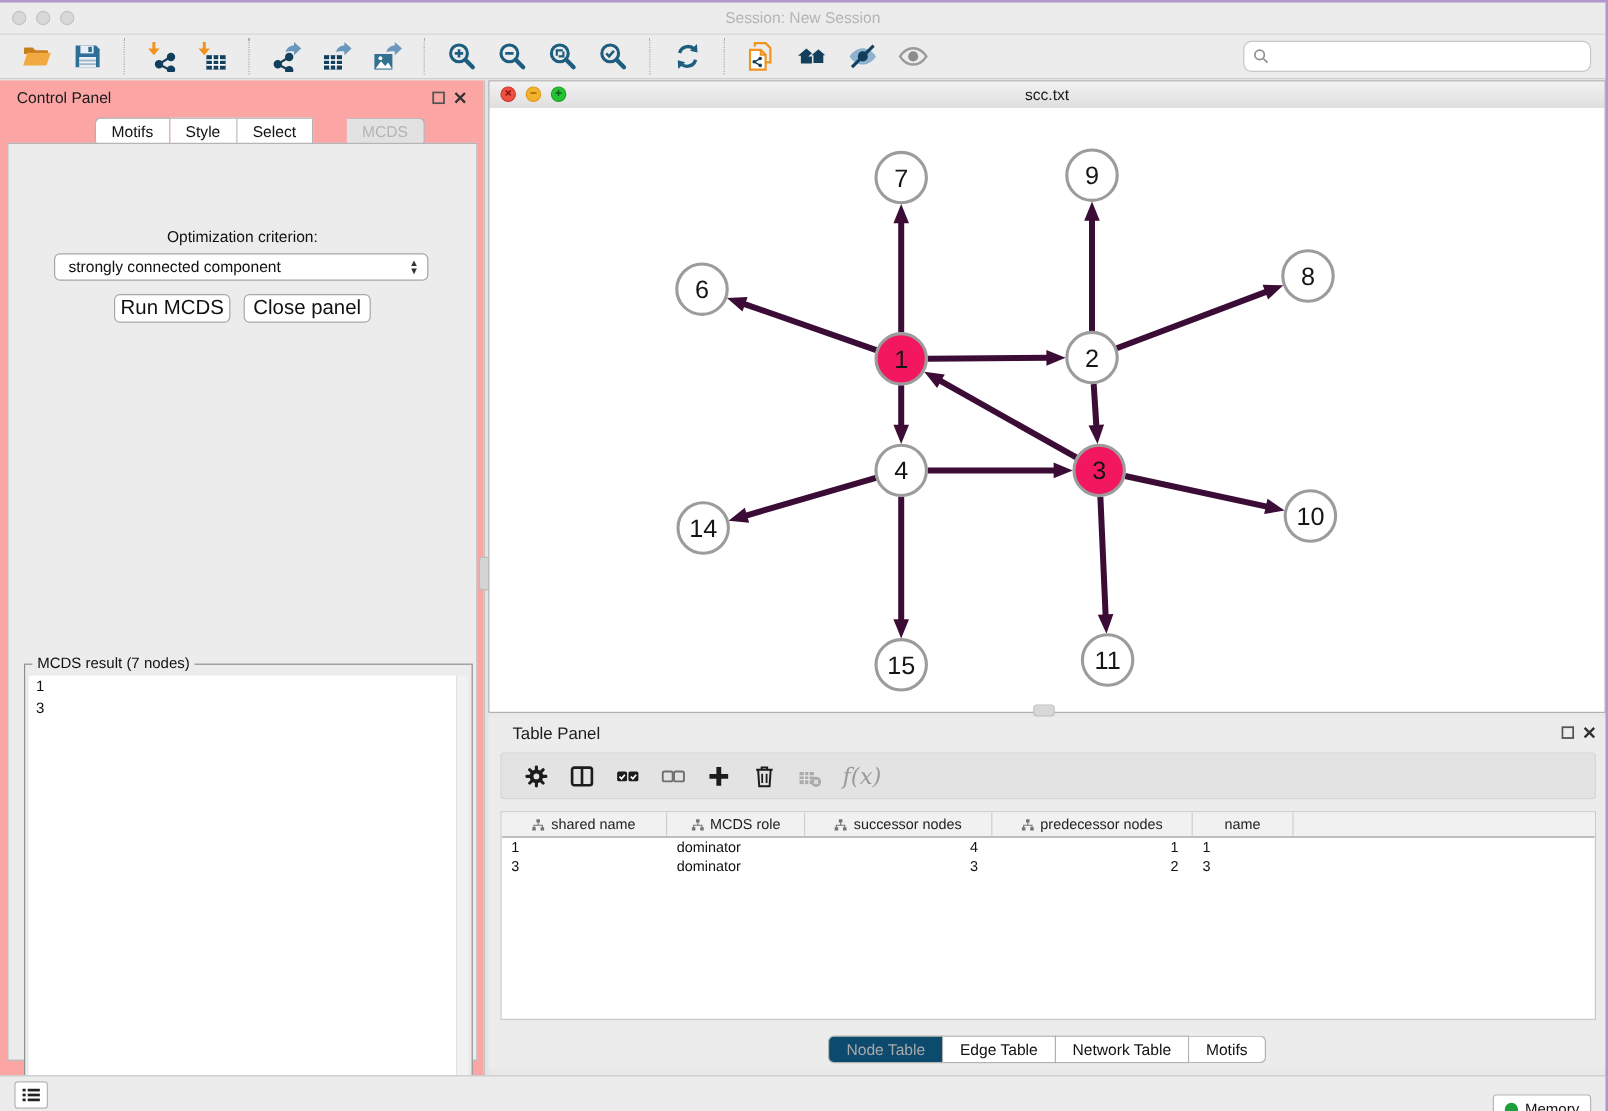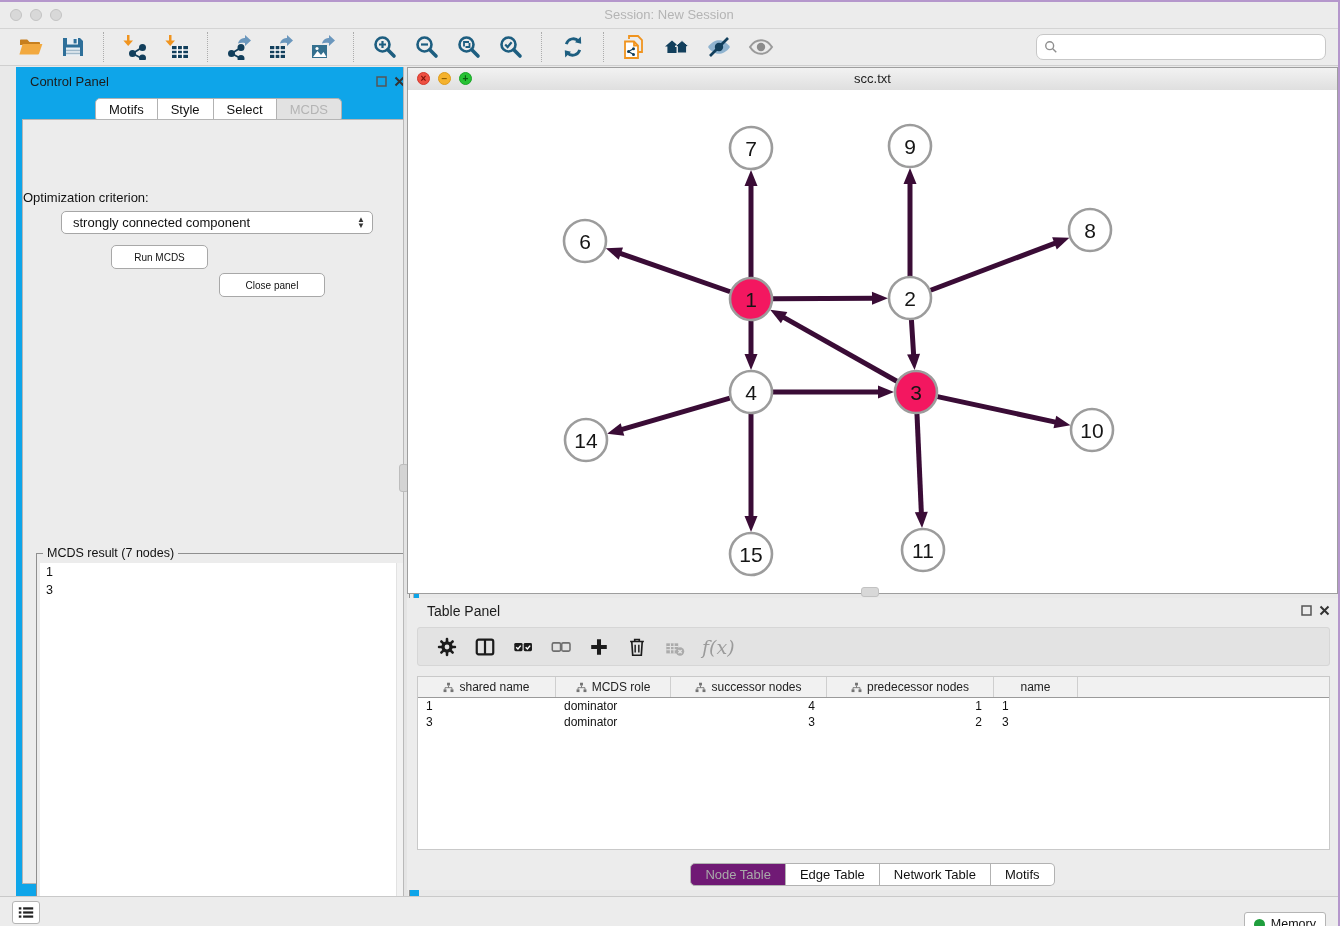--- a/index.html
+++ b/index.html
@@ -19,35 +19,35 @@
   
   #toolbar{position:absolute;left:0;top:27px;width:100%;height:37px;background:#ececec;border-bottom:1px solid #cfcfcf;display:flex;align-items:center;padding-left:10px;box-sizing:border-box;}
   .tbtn{width:30px;height:30px;display:flex;align-items:center;justify-content:center;margin:0 6px;flex:0 0 auto;}
   .tbtn svg{width:26px;height:26px;}
   .tsep{width:1px;height:30px;border-left:1px dotted #adadad;margin:0 9px;flex:0 0 auto;}
   #search-wrap{margin-left:auto;margin-right:12px;width:288px;height:24px;background:#fff;border:1px solid #c7c7c7;border-radius:7px;display:flex;align-items:center;}
   #search-wrap svg{width:14px;height:14px;margin-left:7px;}
   #search-input{border:none;outline:none;flex:1;height:18px;font-size:13px;background:transparent;padding:0 6px;}
 
   
-  #control-panel{position:absolute;left:16px;top:65px;width:403px;height:831px;background:#0ea5e9;}
+  #control-panel{position:absolute;left:0;top:65px;width:403px;height:831px;background:#fca5a5;}
   #cp-title{position:absolute;left:14px;top:7px;font-size:13px;color:#1c1c1c;}
   .mini-btn{position:absolute;top:8px;width:13px;height:13px;display:flex;align-items:center;justify-content:center;}
   #control-tabs{position:absolute;left:79px;top:31px;height:22px;display:flex;}
   .ctab{height:22px;line-height:22px;padding:0 13px;font-size:13px;background:#fff;border:1px solid #b2b2b2;border-left:none;color:#111;cursor:default;}
   .ctab:first-child{border-left:1px solid #b2b2b2;border-radius:5px 0 0 5px;}
   .ctab:last-child{border-radius:0 5px 5px 0;}
-  .ctab.disabled{background:#e2e2e2;color:#b4b4b4;}
+  .ctab.disabled{background:#e2e2e2;color:#b4b4b4;margin-left:28px;}
   #cp-body{position:absolute;left:6px;top:52px;width:390px;height:763px;border:1px solid #b5b5b5;background:#ececec;}
-  #opt-label{position:absolute;left:0;top:70px;width:100%;text-align:left;font-size:13px;color:#111;}
+  #opt-label{position:absolute;left:0;top:70px;width:100%;text-align:center;font-size:13px;color:#111;}
   #criterion-select{position:absolute;left:38px;top:91px;width:312px;height:23px;background:#fff;border:1px solid #a6a6a6;border-radius:5px;display:flex;align-items:center;box-sizing:border-box;}
   #criterion-select .val{font-size:13px;padding-left:11px;flex:1;color:#111;}
   .stepper{display:flex;flex-direction:column;align-items:center;margin-right:7px;line-height:5px;}
   .stepper span{font-size:8px;color:#333;height:6px;}
-  .pbtn{position:absolute;top:125px;height:22px;background:#fff;border:1px solid #a8a8a8;border-radius:5px;font-size:10px;color:#111;display:flex;align-items:center;justify-content:center;font-family:"Liberation Sans",sans-serif;}
+  .pbtn{position:absolute;top:125px;height:22px;background:#fff;border:1px solid #a8a8a8;border-radius:5px;font-size:17px;color:#111;display:flex;align-items:center;justify-content:center;font-family:"Liberation Sans",sans-serif;}
   
   #result-box{position:absolute;left:13px;top:433px;width:372px;height:377px;border:1px solid #8f8f8f;background:#ececec;}
   #result-title{position:absolute;left:6px;top:-8px;background:#ececec;padding:0 4px;font-size:12.5px;color:#111;}
   #result-area{position:absolute;left:3px;top:9px;width:356px;height:363px;background:#fff;overflow:hidden;}
   #result-scroll{position:absolute;right:3px;top:9px;width:9px;height:363px;background:#f2f2f2;border-left:1px solid #e2e2e2;}
   .result-line{font-size:12.5px;color:#111;padding:1px 0 1px 6px;line-height:16px;}
 
   
   #v-divider{position:absolute;left:403px;top:65px;width:4px;height:831px;background:#e4e4e4;border-left:1px solid #b9b9b9;}
   #v-handle{position:absolute;left:399px;top:462px;width:8px;height:26px;background:#d4d4d4;border:1px solid #bdbdbd;border-radius:3px;}
@@ -70,21 +70,21 @@
   #table-area{position:absolute;left:10px;top:78px;width:913px;height:174px;background:#fff;border:1px solid #c9c9c9;box-sizing:border-box;overflow:hidden;}
   #table-head{display:flex;height:20px;border-bottom:1px solid #9a9a9a;background:#f1f1f1;}
   .th{display:flex;align-items:center;justify-content:center;font-size:12px;color:#222;border-right:1px solid #cfcfcf;box-sizing:border-box;gap:5px;}
   .th svg{width:11px;height:11px;flex:0 0 auto;}
   .tr{display:flex;height:16px;}
   .td{font-size:12px;color:#111;box-sizing:border-box;padding:1px 12px 0 8px;overflow:hidden;white-space:nowrap;}
   #table-tabs{position:absolute;left:0;top:265px;width:100%;display:flex;justify-content:center;}
   .btab{height:21px;line-height:21px;padding:0 14px;font-size:13px;font-weight:500;background:#fff;border:1px solid #b2b2b2;border-left:none;color:#111;}
   .btab:first-child{border-left:1px solid #b2b2b2;border-radius:5px 0 0 5px;}
   .btab:last-child{border-radius:0 5px 5px 0;}
-  .btab.active{background:#701a75;color:#a9a9a9;}
+  .btab.active{background:#0c4a6e;color:#a9a9a9;}
 
   
   #status-bar{position:absolute;left:0;top:894px;width:100%;height:30px;background:#ececec;border-top:1px solid #c9c9c9;}
   #cytopanel-btn{position:absolute;left:12px;top:4px;width:26px;height:21px;background:#fff;border:1px solid #b5b5b5;border-radius:3px;display:flex;align-items:center;justify-content:center;}
   #memory-btn{position:absolute;right:12px;top:3px;height:22px;background:#fff;border:1px solid #b5b5b5;border-radius:3px;display:flex;align-items:center;padding:0 9px;gap:6px;margin-top:12px;}
   #memory-dot{width:11px;height:11px;border-radius:50%;background:#1f9e3d;}
   #memory-btn span{font-size:12.5px;color:#111;}
 
   
   #frame-top{position:absolute;left:0;top:0;width:100%;height:2px;background:#b597cc;}
@@ -270,21 +270,21 @@
     <div id="cp-body">
       <div id="opt-label">Optimization criterion:</div>
       <div id="criterion-select">
         <div class="val">strongly connected component</div>
         <div class="stepper">
             <span>▲</span>
             <span>▼</span>
           </div>
       </div>
       <div class="pbtn" style="left:88px;width:95px;">Run MCDS</div>
-      <div class="pbtn" style="left:196px;width:104px;margin-top:28px;">Close panel</div>
+      <div class="pbtn" style="left:196px;width:104px;">Close panel</div>
       <div id="result-box">
         <div id="result-title">MCDS result (7 nodes)</div>
         <div id="result-area">
             <div class="result-line">1</div>
             <div class="result-line">3</div>
           </div>
         <div id="result-scroll"></div>
       </div>
     </div>
   </div>

